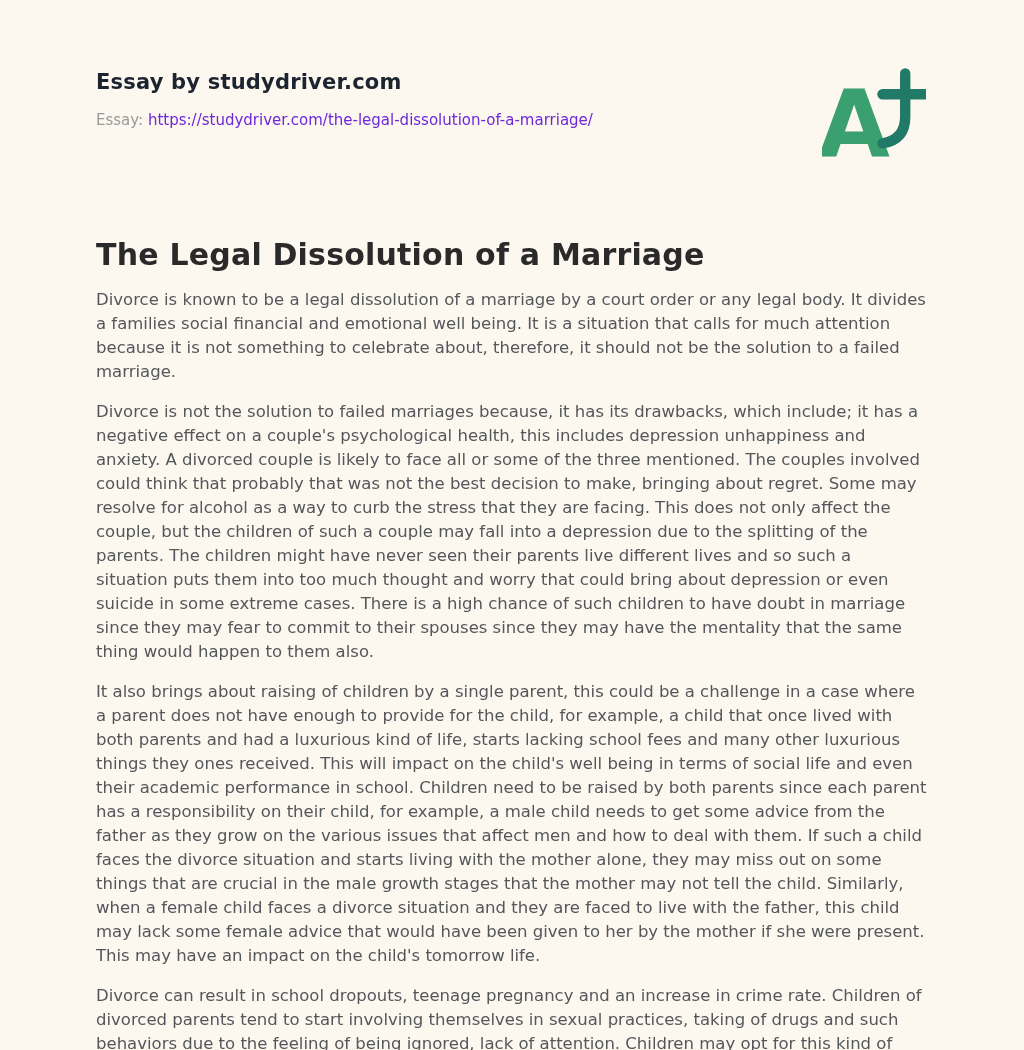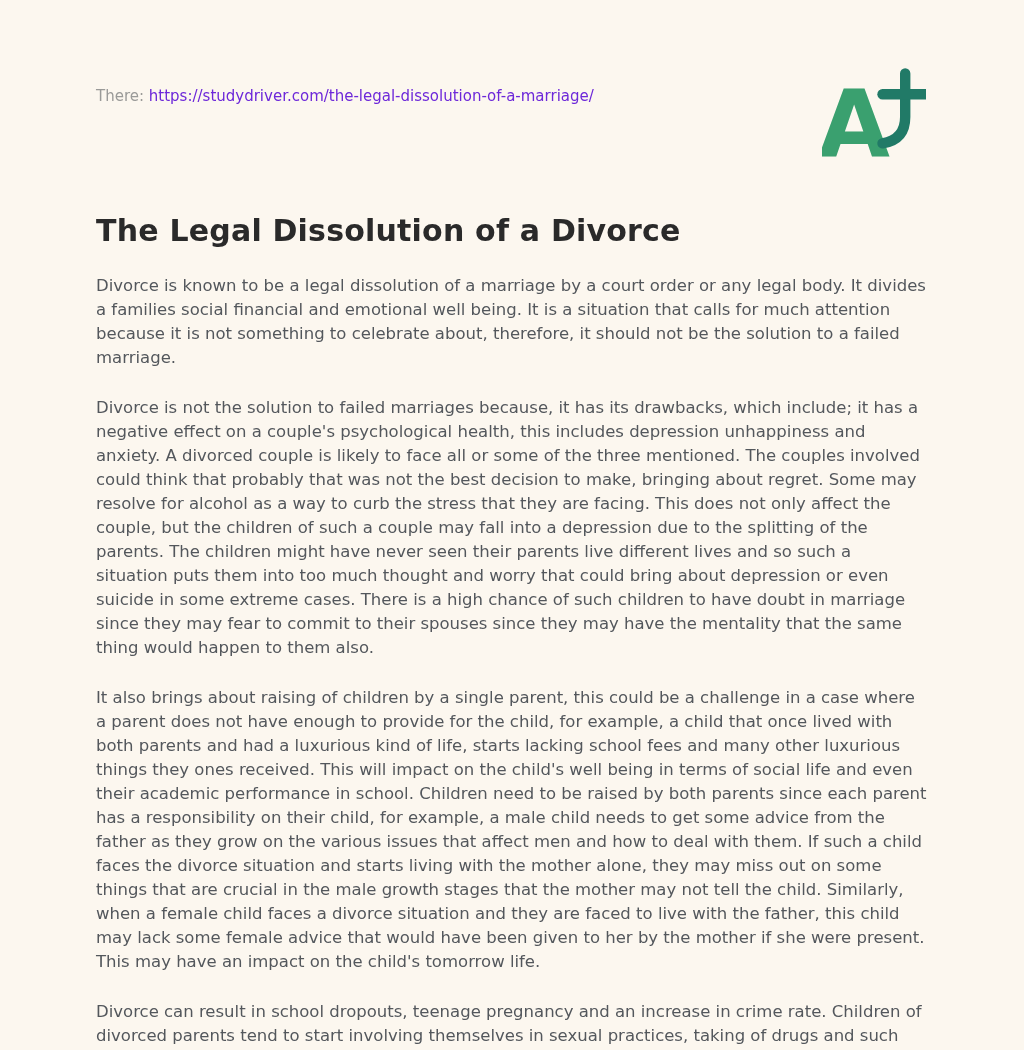--- a/index.html
+++ b/index.html
@@ -44,48 +44,49 @@
     margin-top: 108px;
     font-size: 30px;
     font-weight: 600;
     color: #2a2a2a;
     letter-spacing: 0.2px;
   }
   .essay-body {
     margin-top: 12px;
   }
   .essay-body .para {
-    margin-top: 26px;
+    margin-top: 16px;
     font-size: 16.5px;
     line-height: 24px;
     color: #53575c;
   }
 </style>
 </head>
 <body>
 
 <div class="page">
 
   <div class="logo">
     <svg viewBox="0 0 110 100" width="104" height="98">
       <text x="-4" y="93" font-family="DejaVu Sans, sans-serif" font-weight="bold" font-size="98" fill="#3aa06f">A</text>
       <path d="M88 6 L88 52 Q88 76 64 80" stroke="#217a67" stroke-width="11" fill="none" stroke-linecap="round"></path>
       <path d="M64 28 L110 28" stroke="#217a67" stroke-width="11" fill="none" stroke-linecap="round"></path>
     </svg>
   </div>
 
   <div class="content">
 
+    <div class="byline">Essay by studydriver.com</div>
 
     <div class="source-line">
-      <span>There:</span>
+      <span>Essay:</span>
       <a href="#">https://studydriver.com/the-legal-dissolution-of-a-marriage/</a>
     </div>
 
-    <h1 class="title">The Legal Dissolution of a Divorce</h1>
+    <h1 class="title">The Legal Dissolution of a Marriage</h1>
 
     <div class="essay-body">
         <p class="para">Divorce is known to be a legal dissolution of a marriage by a court order or any legal body. It divides a families social financial and emotional well being. It is a situation that calls for much attention because it is not something to celebrate about, therefore, it should not be the solution to a failed marriage.</p>
         <p class="para">Divorce is not the solution to failed marriages because, it has its drawbacks, which include; it has a negative effect on a couple's psychological health, this includes depression unhappiness and anxiety. A divorced couple is likely to face all or some of the three mentioned. The couples involved could think that probably that was not the best decision to make, bringing about regret. Some may resolve for alcohol as a way to curb the stress that they are facing. This does not only affect the couple, but the children of such a couple may fall into a depression due to the splitting of the parents. The children might have never seen their parents live different lives and so such a situation puts them into too much thought and worry that could bring about depression or even suicide in some extreme cases. There is a high chance of such children to have doubt in marriage since they may fear to commit to their spouses since they may have the mentality that the same thing would happen to them also.</p>
         <p class="para">It also brings about raising of children by a single parent, this could be a challenge in a case where a parent does not have enough to provide for the child, for example, a child that once lived with both parents and had a luxurious kind of life, starts lacking school fees and many other luxurious things they ones received. This will impact on the child's well being in terms of social life and even their academic performance in school. Children need to be raised by both parents since each parent has a responsibility on their child, for example, a male child needs to get some advice from the father as they grow on the various issues that affect men and how to deal with them. If such a child faces the divorce situation and starts living with the mother alone, they may miss out on some things that are crucial in the male growth stages that the mother may not tell the child. Similarly, when a female child faces a divorce situation and they are faced to live with the father, this child may lack some female advice that would have been given to her by the mother if she were present. This may have an impact on the child's tomorrow life.</p>
         <p class="para">Divorce can result in school dropouts, teenage pregnancy and an increase in crime rate. Children of divorced parents tend to start involving themselves in sexual practices, taking of drugs and such behaviors due to the feeling of being ignored, lack of attention. Children may opt for this kind of behavior since they also feel that life has been unfair to them since they start noticing some of this changes and tend to seek comfort in immoral behaviors. Some find themselves in such situations because ma</p>
       </div>
 
   </div>
 </div>

